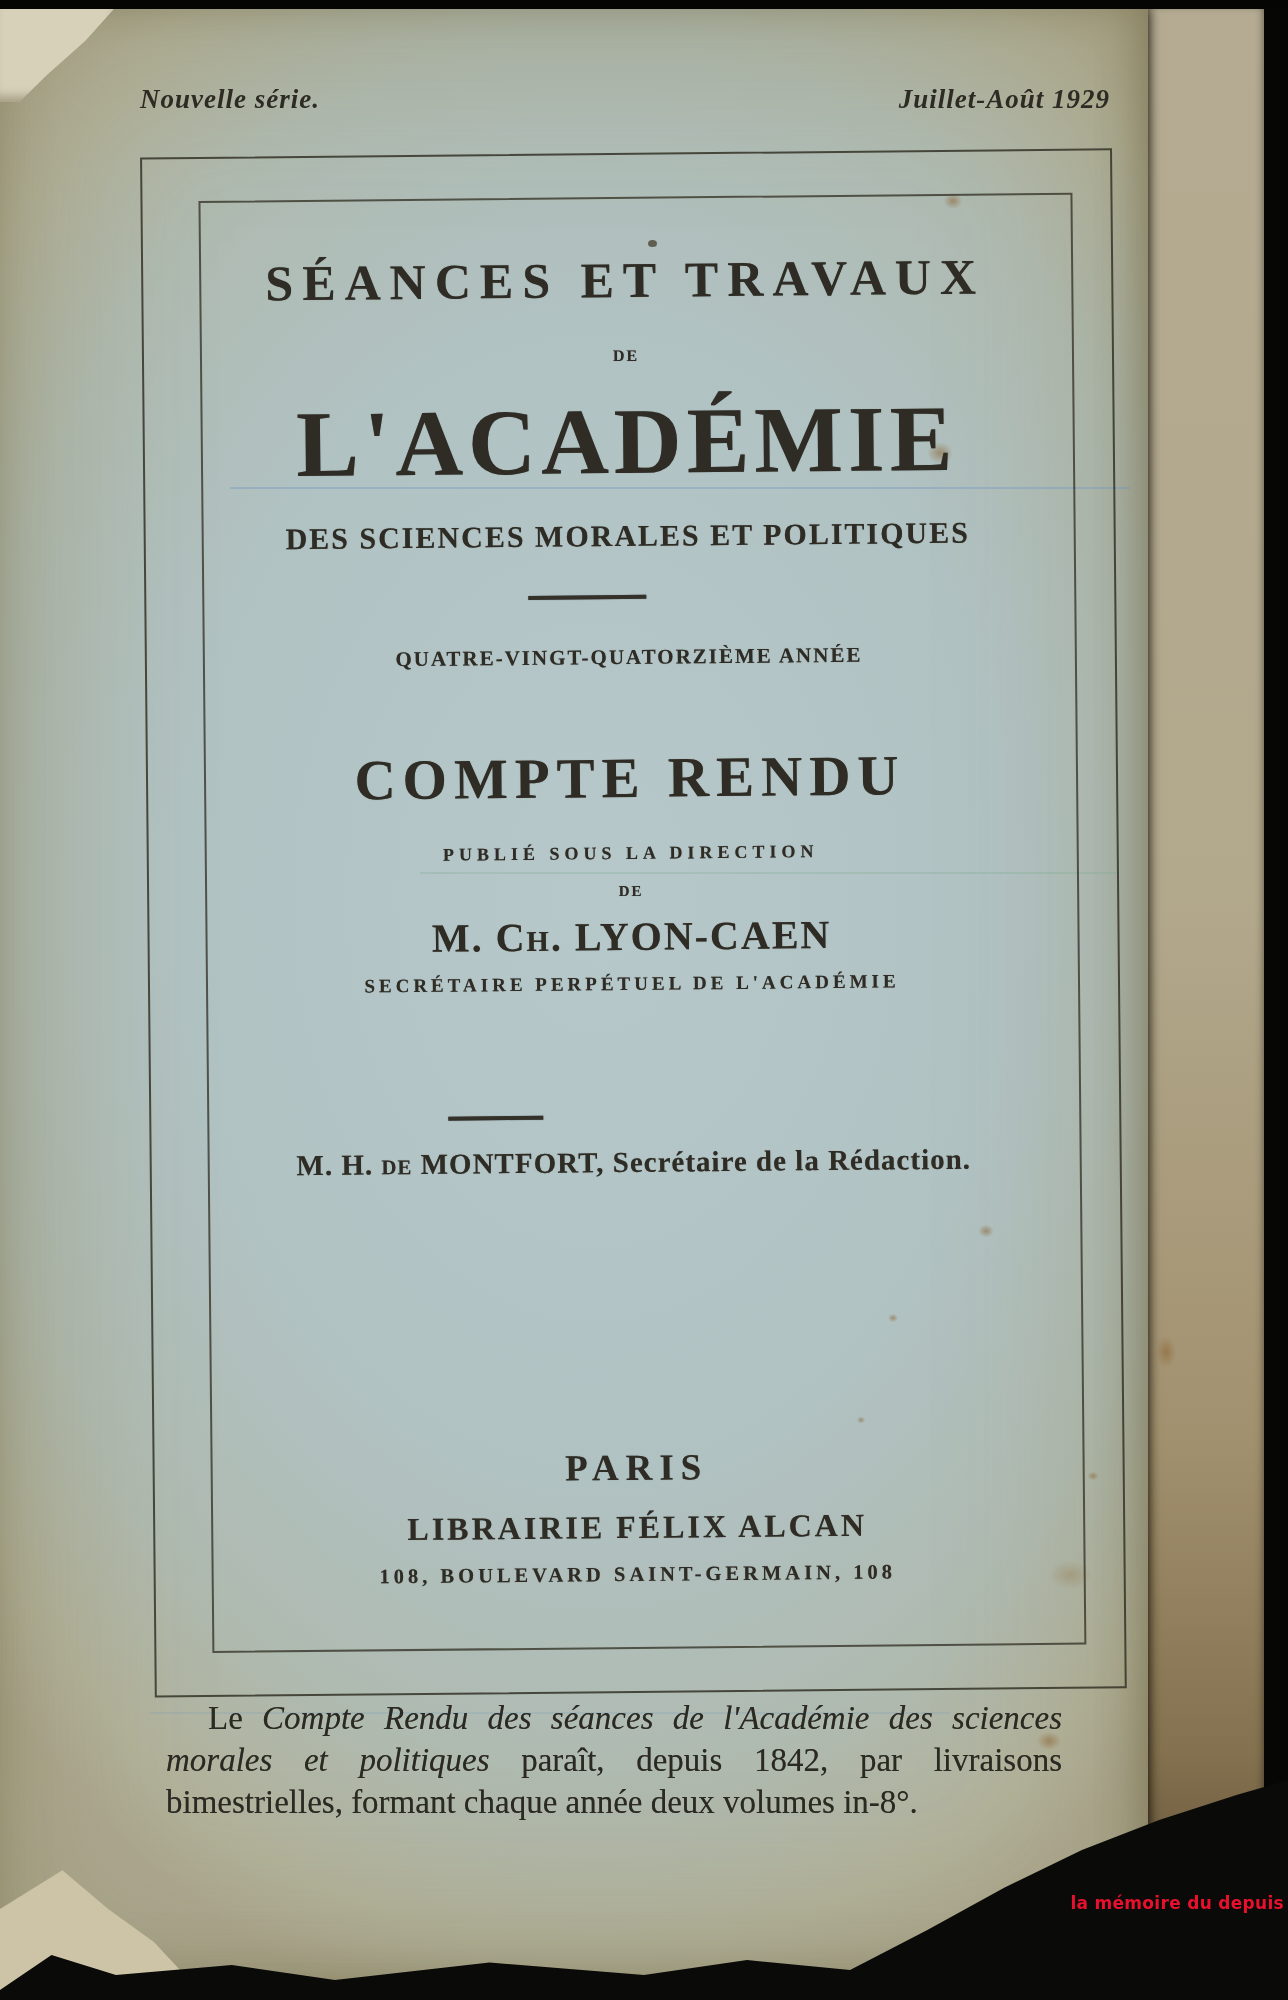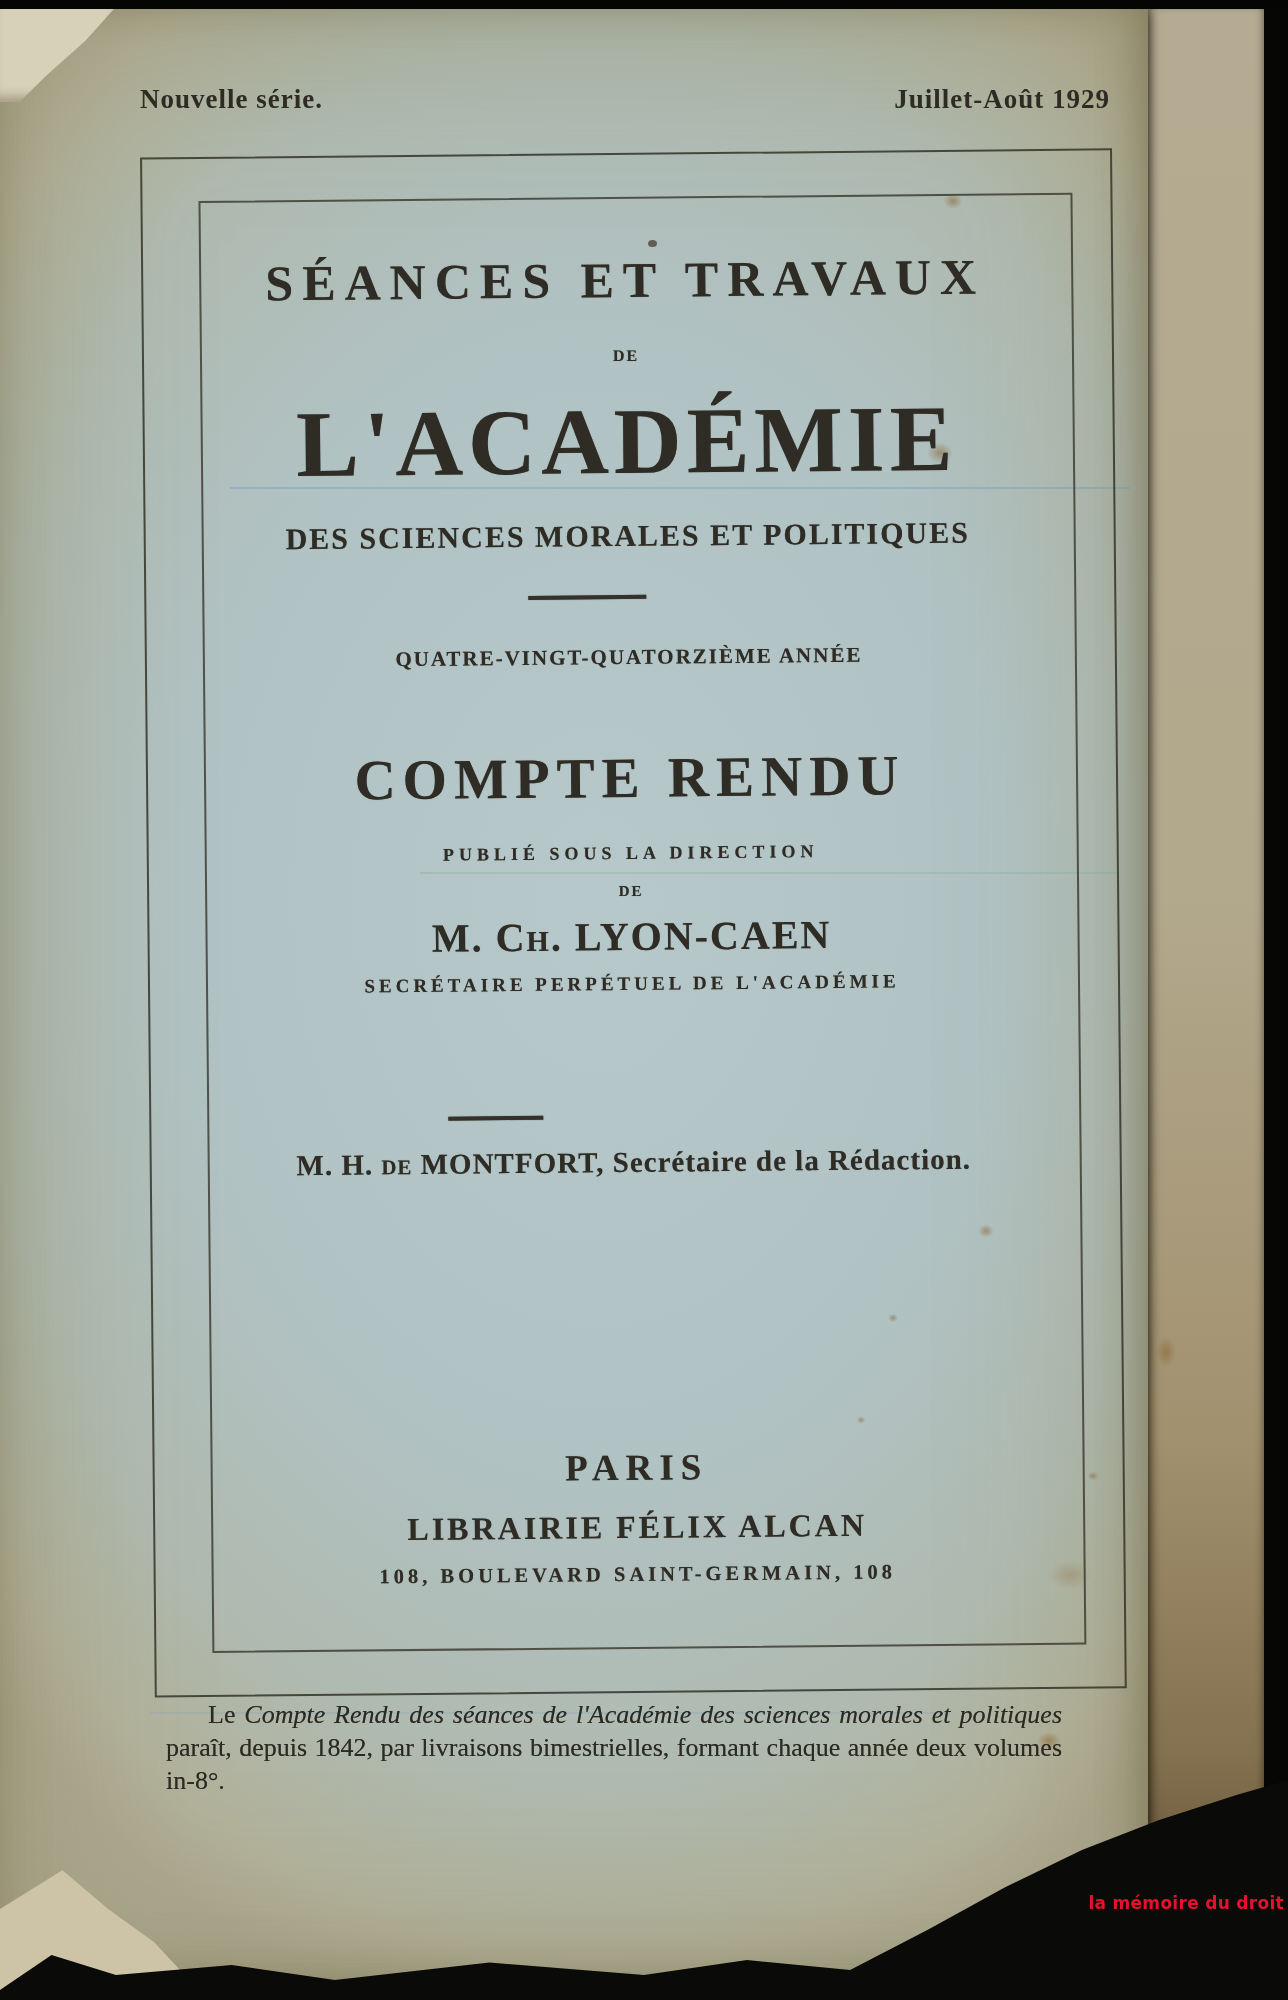--- a/index.html
+++ b/index.html
@@ -35,21 +35,21 @@
   }
   
   .stain{position:absolute;border-radius:50%;
     background:radial-gradient(closest-side,rgba(138,98,48,.55),rgba(138,98,48,0) 72%);}
   .fleck{position:absolute;border-radius:50%;background:rgba(70,62,44,.75);}
   .scratch{position:absolute;height:2px;background:rgba(110,150,195,.38);}
   
   .masthead{
     position:absolute;left:140px;right:178px;top:84px;
     display:flex;justify-content:space-between;align-items:baseline;
-    font-weight:bold;font-size:27px;color:#2d2b23;letter-spacing:1px;
+    font-weight:bold;font-size:27px;color:#2d2b23;letter-spacing:1px;font-style:italic;
   }
   
   .tilt{position:absolute;inset:0;transform:rotate(-.55deg);transform-origin:620px 150px;}
   .frame-outer{position:absolute;left:140px;top:153px;width:968px;height:1536px;
     border:2.5px solid rgba(52,50,39,.85);}
   .frame-inner{position:absolute;left:198px;top:197px;width:870px;height:1448px;
     border:2px solid rgba(52,50,39,.78);}
   .tl{position:absolute;left:140px;width:968px;text-align:center;color:#2e2c24;
     line-height:1.05;font-weight:bold;text-shadow:0 0 .7px rgba(46,44,36,.5);}
   .t-series   {top:254px;font-size:50px;letter-spacing:9px;}
@@ -66,21 +66,21 @@
   .t-paris    {top:1449px;font-size:37px;letter-spacing:7px;}
   .t-libr     {top:1511px;font-size:32px;letter-spacing:3px;}
   .t-addr     {top:1564px;font-size:20.5px;letter-spacing:4px;}
   .sc{font-size:.72em;}
   .rule{position:absolute;height:4px;background:#33312a;box-shadow:0 0 1px rgba(46,44,36,.6);}
   .rule1{top:595px;left:524px;width:118px;}
   .rule2{top:1115px;left:439px;width:95px;}
   
   .notice{
     position:absolute;top:1698px;left:166px;width:896px;margin:0;
-    font-size:26px;line-height:1.27;text-align:justify;text-indent:42px;
+    font-size:33px;line-height:1.27;text-align:justify;text-indent:42px;
     color:#2b2a22;text-shadow:0 0 .6px rgba(43,42,34,.55);
   }
   .prices{
     position:absolute;top:1803px;left:112px;width:1000px;white-space:nowrap;
     font-size:24.5px;font-weight:bold;text-align:center;color:#2b2a22;
     text-shadow:0 0 .5px rgba(43,42,34,.5);
   }
   .prices sup{font-size:.62em;}
   .numero{
     position:absolute;top:1844px;left:130px;width:660px;text-align:center;
@@ -155,16 +155,16 @@
     <div class="tl t-addr">108, BOULEVARD SAINT-GERMAIN, 108</div>
   </div>
 
   <p class="notice"><span>Le </span><i>Compte Rendu des séances de l'Académie des sciences morales et politiques</i><span> paraît, depuis 1842, par livraisons bimestrielles, formant chaque année deux volumes in-8°.</span></p>
 
 
   <div class="top-strip"></div>
   <div class="bottom-band"></div>
 
   <div class="mdd">
-    <div class="mdd-tagline">la mémoire du droit</div>
+    <div class="mdd-tagline">la mémoire du depuis</div>
   </div>
 
 </div>
 
 </body></html>

